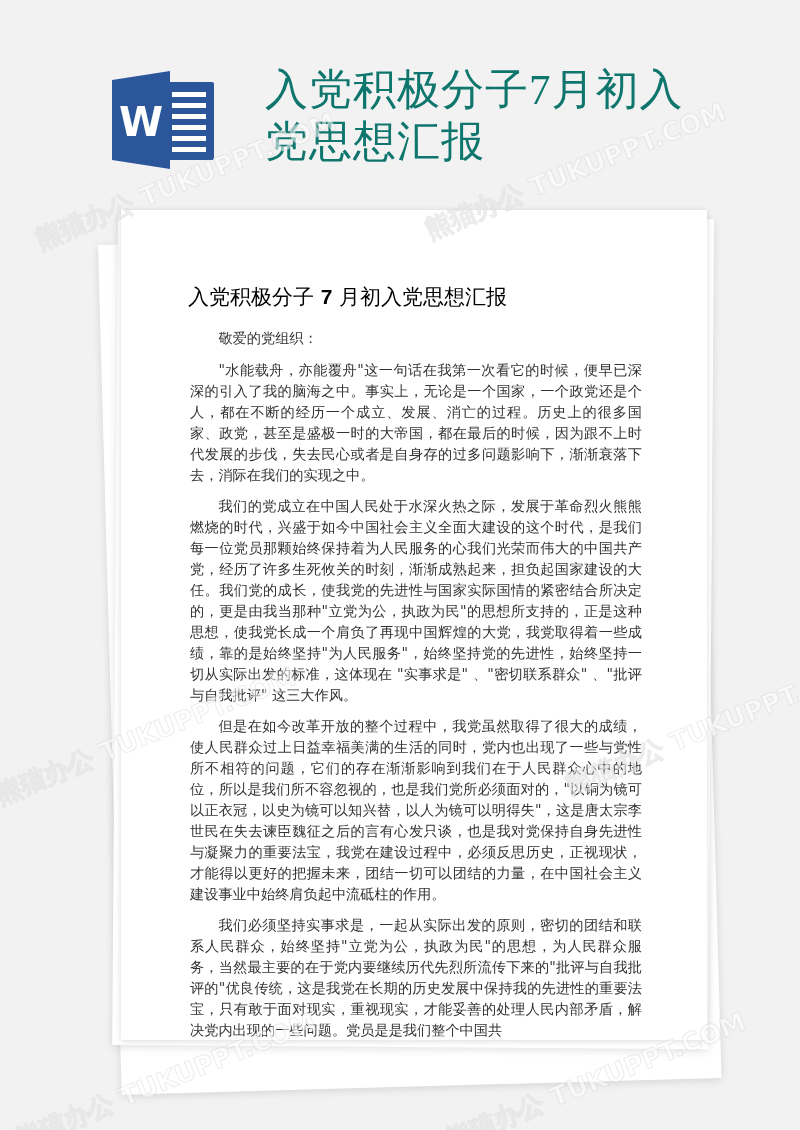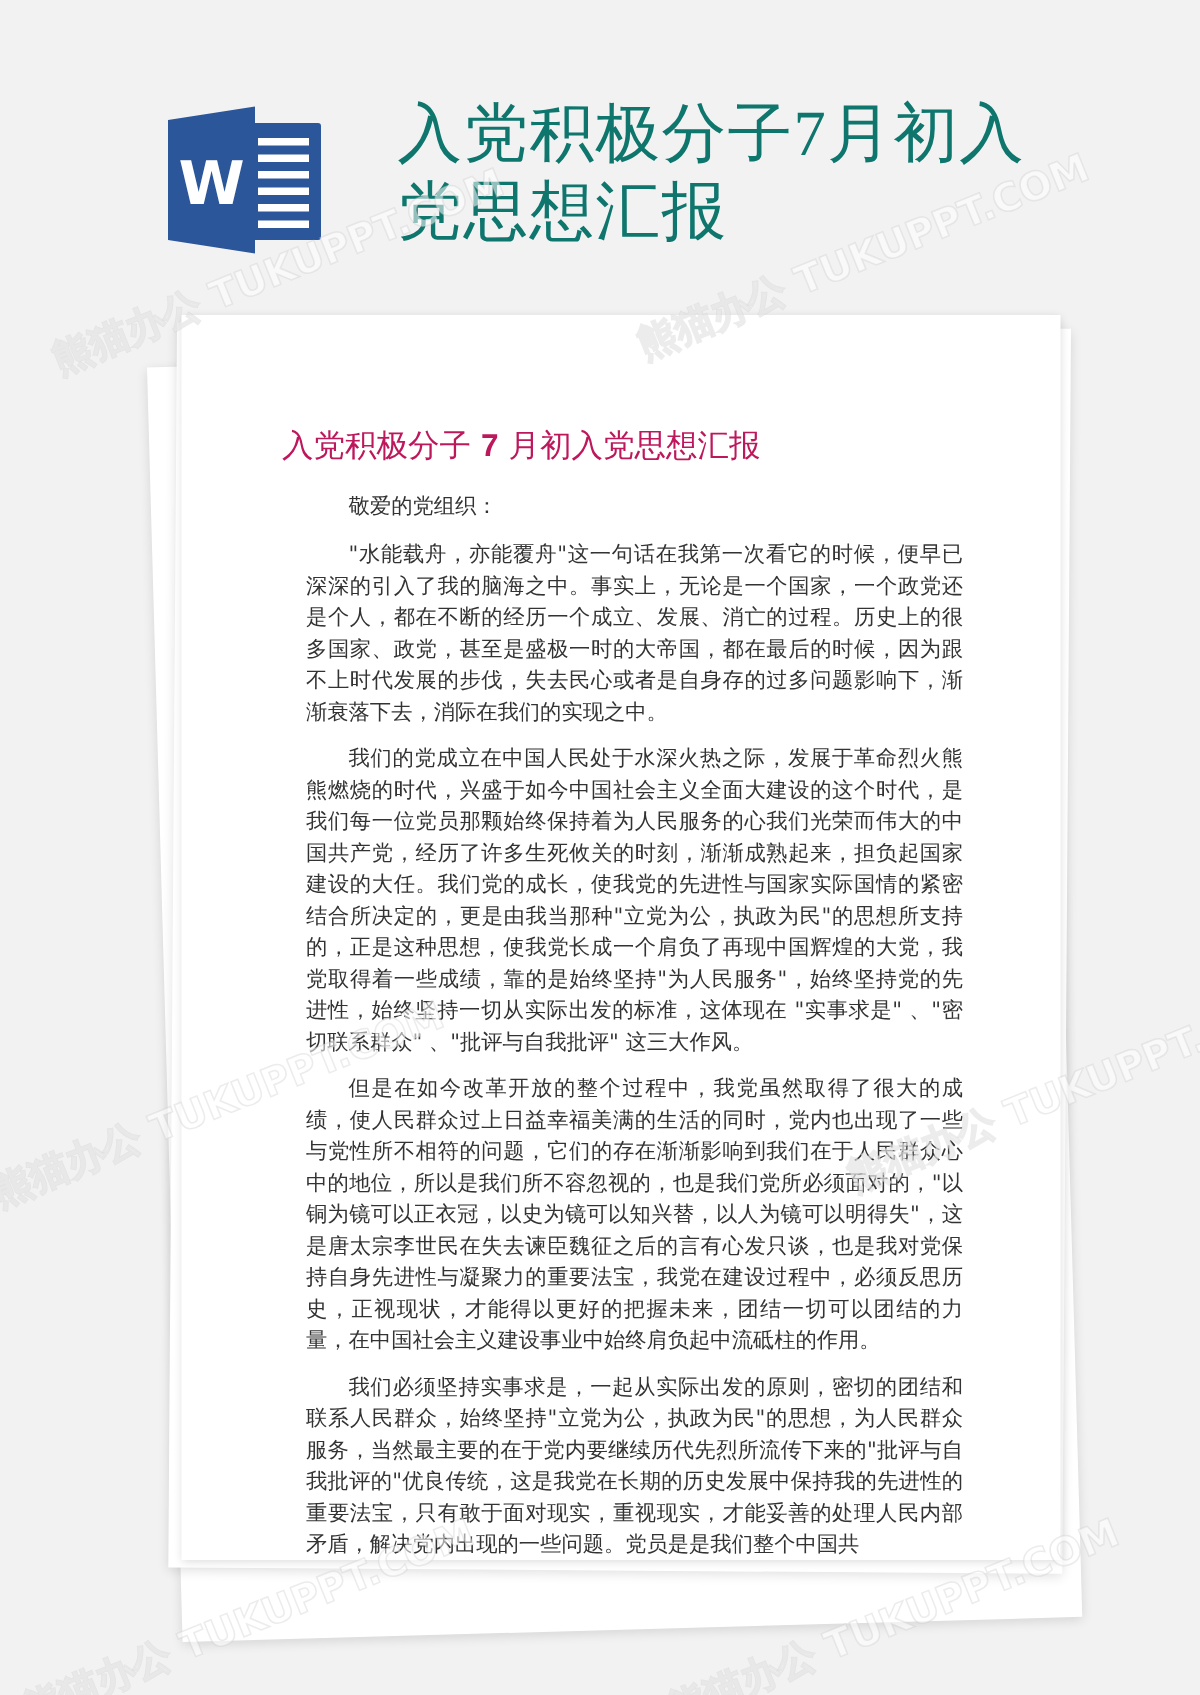--- a/index.html
+++ b/index.html
@@ -79,39 +79,39 @@
       background: #ffffff;
       box-shadow: 0 1px 6px rgba(0,0,0,0.15);
       z-index: 2;
     }
     .doc-heading {
       position: absolute;
       left: 67px;
       top: 73px;
       font-family: "DejaVu Serif", "Liberation Serif", serif;
       font-size: 21px;
-      color: #be185d;
+      color: #000000;
       white-space: nowrap;
     }
     .doc-heading b {
       font-family: "Liberation Sans", sans-serif;
     }
     .doc-body {
       position: absolute;
       left: 69px;
       top: 118px;
       width: 452px;
       font-family: "DejaVu Serif", "Liberation Serif", serif;
       font-size: 14.2px;
       line-height: 21px;
       color: #333333;
       text-align: justify;
     }
     .doc-body p {
-      margin: 0 0 10px 14px;
+      margin: 0 0 10px 0;
       text-indent: 2em;
     }
     .doc-body p.salutation {
       margin-bottom: 11px;
     }
   </style>
 </head>
 <body>
 
 <div class="word-icon">

